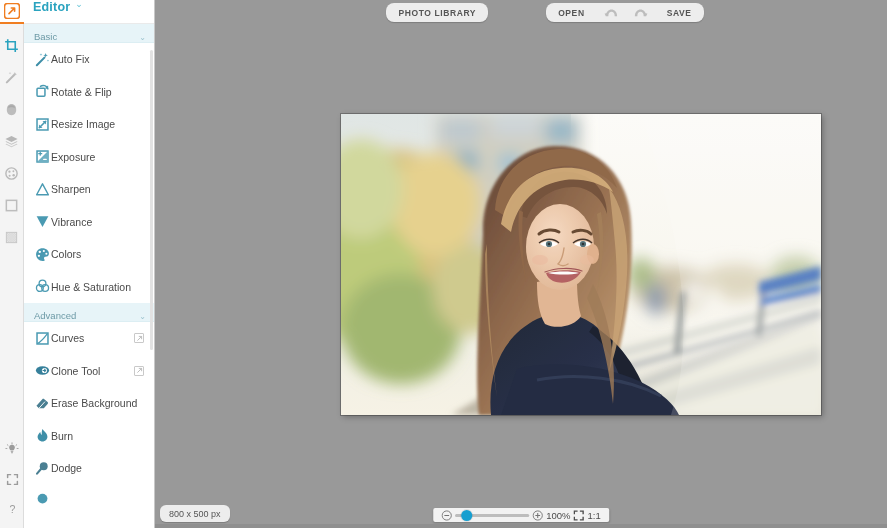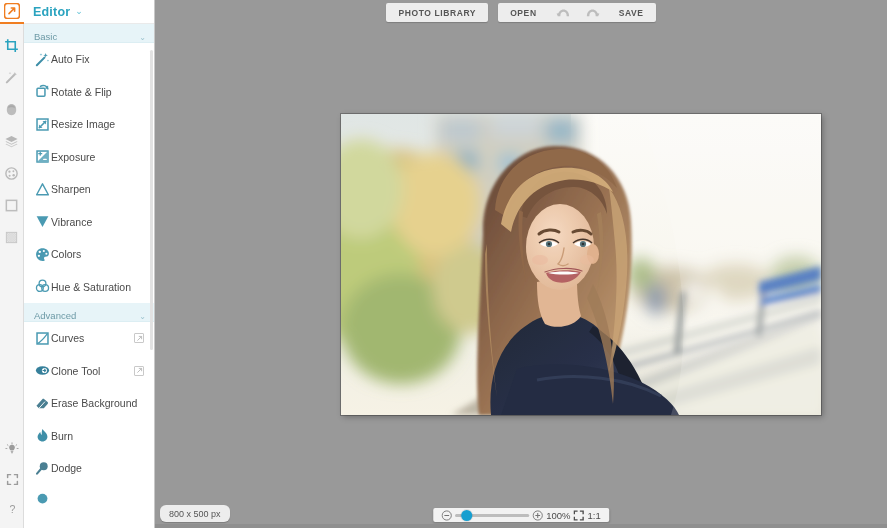--- a/index.html
+++ b/index.html
@@ -34,21 +34,21 @@
   .rail-bottom .rail-btn { height: 30px; }
 
   
   .panel {
     position: absolute; left: 24px; top: 0;
     width: 131px; height: 528px;
     background: #ffffff;
     border-right: 1px solid #c8c8c8;
   }
   .panel-header {
-    height: 24px; display: flex; align-items: center;
+    height: 24px; display: flex; 
     padding-left: 9px; gap: 5px;
     background: #fff;
     border-bottom: 1px solid #eaeaea;
   }
   .panel-title {
     color: #2aa3bf; font-size: 12.5px; font-weight: bold;
     letter-spacing: .2px;
   }
   .chev-sm { color: #62c3d6; font-size: 9px; line-height: 1; }
 
@@ -85,24 +85,25 @@
   }
 
   
   .canvas { position: absolute; left: 155px; top: 0; right: 0; bottom: 0; background: #999999; }
   .topbar {
     position: absolute; top: 3px; left: 0; right: 0;
     display: flex; justify-content: center; gap: 10px;
     pointer-events: none;
   }
   .tb-group {
-    background: #ededed; border-radius: 2px;
+    background: #ededed; border-radius: 8px;
     height: 19px; display: flex; align-items: center;
     box-shadow: 0 1px 1px rgba(0,0,0,.18);
     pointer-events: auto;
+    margin-left: 48px;
   }
   .tb-btn {
     font-size: 8.5px; letter-spacing: .6px; color: #555;
     padding: 0 12px; height: 19px; display: flex; align-items: center; cursor: pointer;
     font-weight: bold;
   }
   .tb-ico { padding: 0 7px; height: 19px; display: flex; align-items: center; cursor: pointer; }
 
   .photo-wrap {
     position: absolute; left: 186px; top: 114px;

